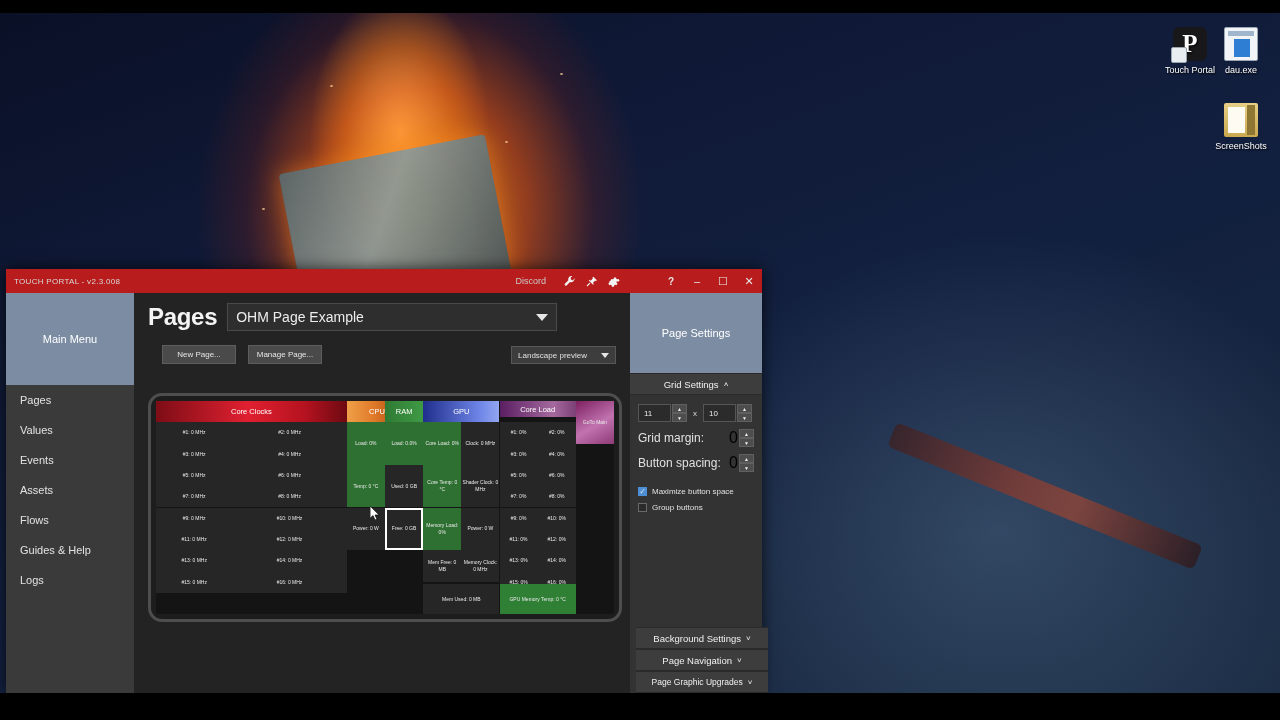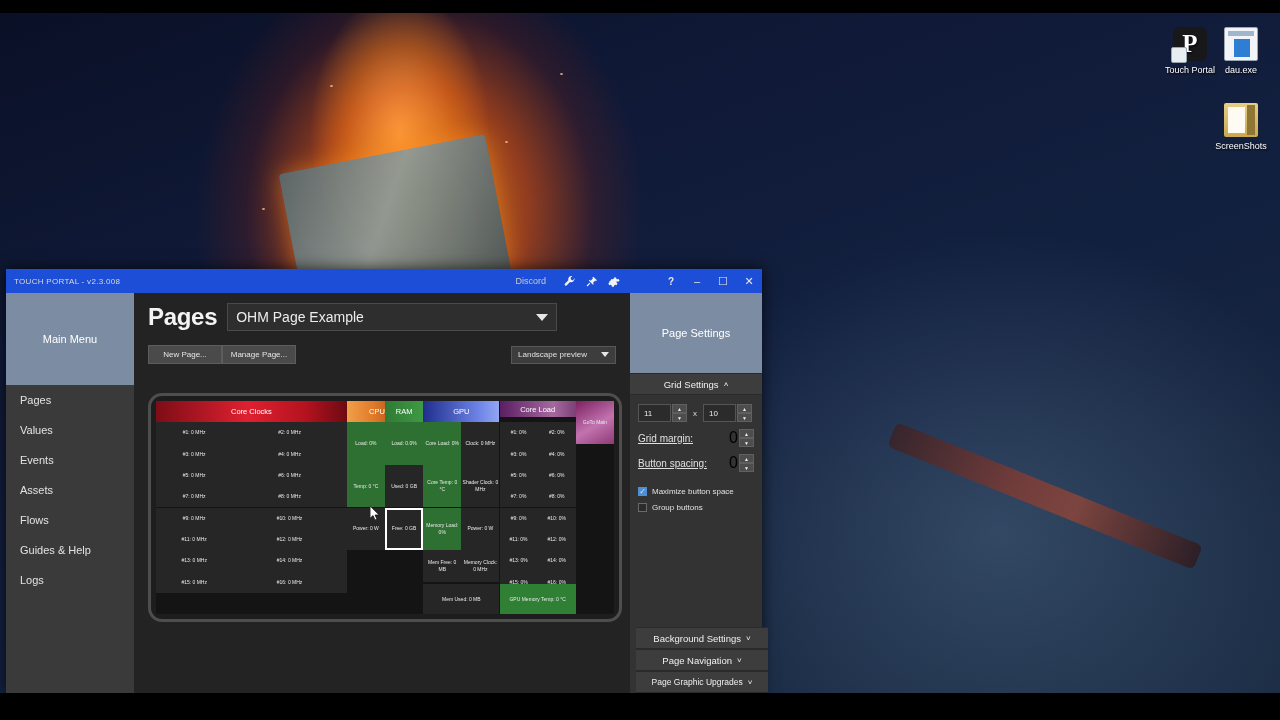--- a/index.html
+++ b/index.html
@@ -42,21 +42,21 @@
   .ic-exe{background:#f2f4f7;border:1px solid #9aa7b4;border-radius:2px;}
   .ic-exe:before{content:"";position:absolute;left:3px;top:3px;right:3px;height:5px;background:#9fb6cd;}
   .ic-exe:after{content:"";position:absolute;left:9px;top:11px;width:16px;height:18px;background:#2e7fd4;}
   .ic-folder{background:linear-gradient(180deg,#e8cf86,#c9a84e);border-radius:2px;}
   .ic-folder:before{content:"";position:absolute;left:4px;top:4px;width:17px;height:26px;background:#fdfbf2;}
   .ic-folder:after{content:"";position:absolute;right:3px;top:2px;width:8px;height:30px;background:#8f7632;}
 
   
   #win{position:absolute;left:6px;top:269px;width:756px;height:424px;background:#2b2b2b;
        box-shadow:0 0 14px rgba(0,0,0,.7);}
-  #titlebar{height:24px;background:#1d4ed8;display:flex;align-items:center;color:#d8d8d8;}
+  #titlebar{height:24px;background:#b91c1c;display:flex;align-items:center;color:#d8d8d8;}
   #titlebar .title{font-size:8px;padding-left:8px;letter-spacing:.3px;white-space:nowrap;}
   #titlebar .spacer{flex:1;}
   .tb-text{font-size:9px;color:#c9c9c9;margin-right:12px;}
   .tb-ico{width:22px;height:24px;display:flex;align-items:center;justify-content:center;color:#f2f2f2;}
   .tb-ico svg{display:block;}
   .tb-btn{width:26px;height:24px;display:flex;align-items:center;justify-content:center;
           color:#e6e6e6;font-size:11px;}
   .qmark{font-size:10px;font-weight:bold;}
 
   #body{display:flex;height:400px;}
@@ -71,21 +71,21 @@
   #center{flex:1;background:#232323;position:relative;padding:10px 14px 0 14px;}
   #pagerow{display:flex;align-items:center;gap:10px;}
   #pagetitle{font-size:24px;color:#f4f4f4;font-weight:bold;letter-spacing:-.3px;}
   #pagesel{flex:1;height:28px;background:#2e2e2e;border:1px solid #4a4a4a;display:flex;
            align-items:center;padding:0 8px;color:#ececec;font-size:14px;max-width:330px;}
   #pagesel .cap{flex:1;}
   .caret{width:0;height:0;border-left:6px solid transparent;border-right:6px solid transparent;
          border-top:7px solid #e6e6e6;}
   .caret.sm{border-left-width:4px;border-right-width:4px;border-top-width:5px;}
 
-  #btnrow{display:flex;align-items:center;margin-top:14px;}
+  #btnrow{display:flex;align-items:flex-end;margin-top:14px;gap:12px;margin-left:14px;}
   .btn{background:#4a4a4a;border:1px solid #5d5d5d;color:#e4e4e4;font-size:8px;
        padding:4px 0;width:74px;text-align:center;}
   .rsel{margin-left:auto;background:#3d3d3d;border:1px solid #585858;color:#e0e0e0;font-size:8px;
         height:18px;display:flex;align-items:center;padding:0 6px;gap:14px;}
 
   
   #frame{position:absolute;left:14px;top:100px;width:474px;height:229px;background:#1d1d1d;
          border:3px solid #4e4e4e;border-radius:14px;padding:5px;}
   #grid{position:relative;width:100%;height:100%;background:#141414;}
 
@@ -114,21 +114,21 @@
   .chev{font-size:8px;}
   #gridbody{padding:9px 8px 0 8px;}
   .spin{display:flex;align-items:center;}
   .spin .fld{width:33px;height:18px;background:#2b2b2b;border:1px solid #555;color:#eaeaea;
              font-size:8px;display:flex;align-items:center;padding-left:5px;}
   .arrs{display:flex;flex-direction:column;margin-left:1px;}
   .arrs div{width:15px;height:9px;background:#4d4d4d;border:1px solid #606060;display:flex;
             align-items:center;justify-content:center;color:#eee;font-size:5px;}
   .xsep{margin:0 6px;color:#ddd;font-size:8px;}
   .lblrow{display:flex;align-items:center;margin-top:7px;}
-  .lblrow .lab{color:#e0e0e0;font-size:10px;flex:1;text-decoration:underline;}
+  .lblrow .lab{color:#e0e0e0;font-size:12px;flex:1;}
   .cbrow{display:flex;align-items:center;gap:5px;margin-top:7px;}
   .cb{width:9px;height:9px;border:1px solid #6a6a6a;background:#2b2b2b;display:flex;
       align-items:center;justify-content:center;font-size:7px;color:#fff;}
   .cb.on{background:#4d8fd6;border-color:#4d8fd6;}
   .cbrow span{color:#e0e0e0;font-size:8px;}
   #bottomsects{position:absolute;left:630px;bottom:0;width:132px;}
 </style>
 </head>
 <body>
 

